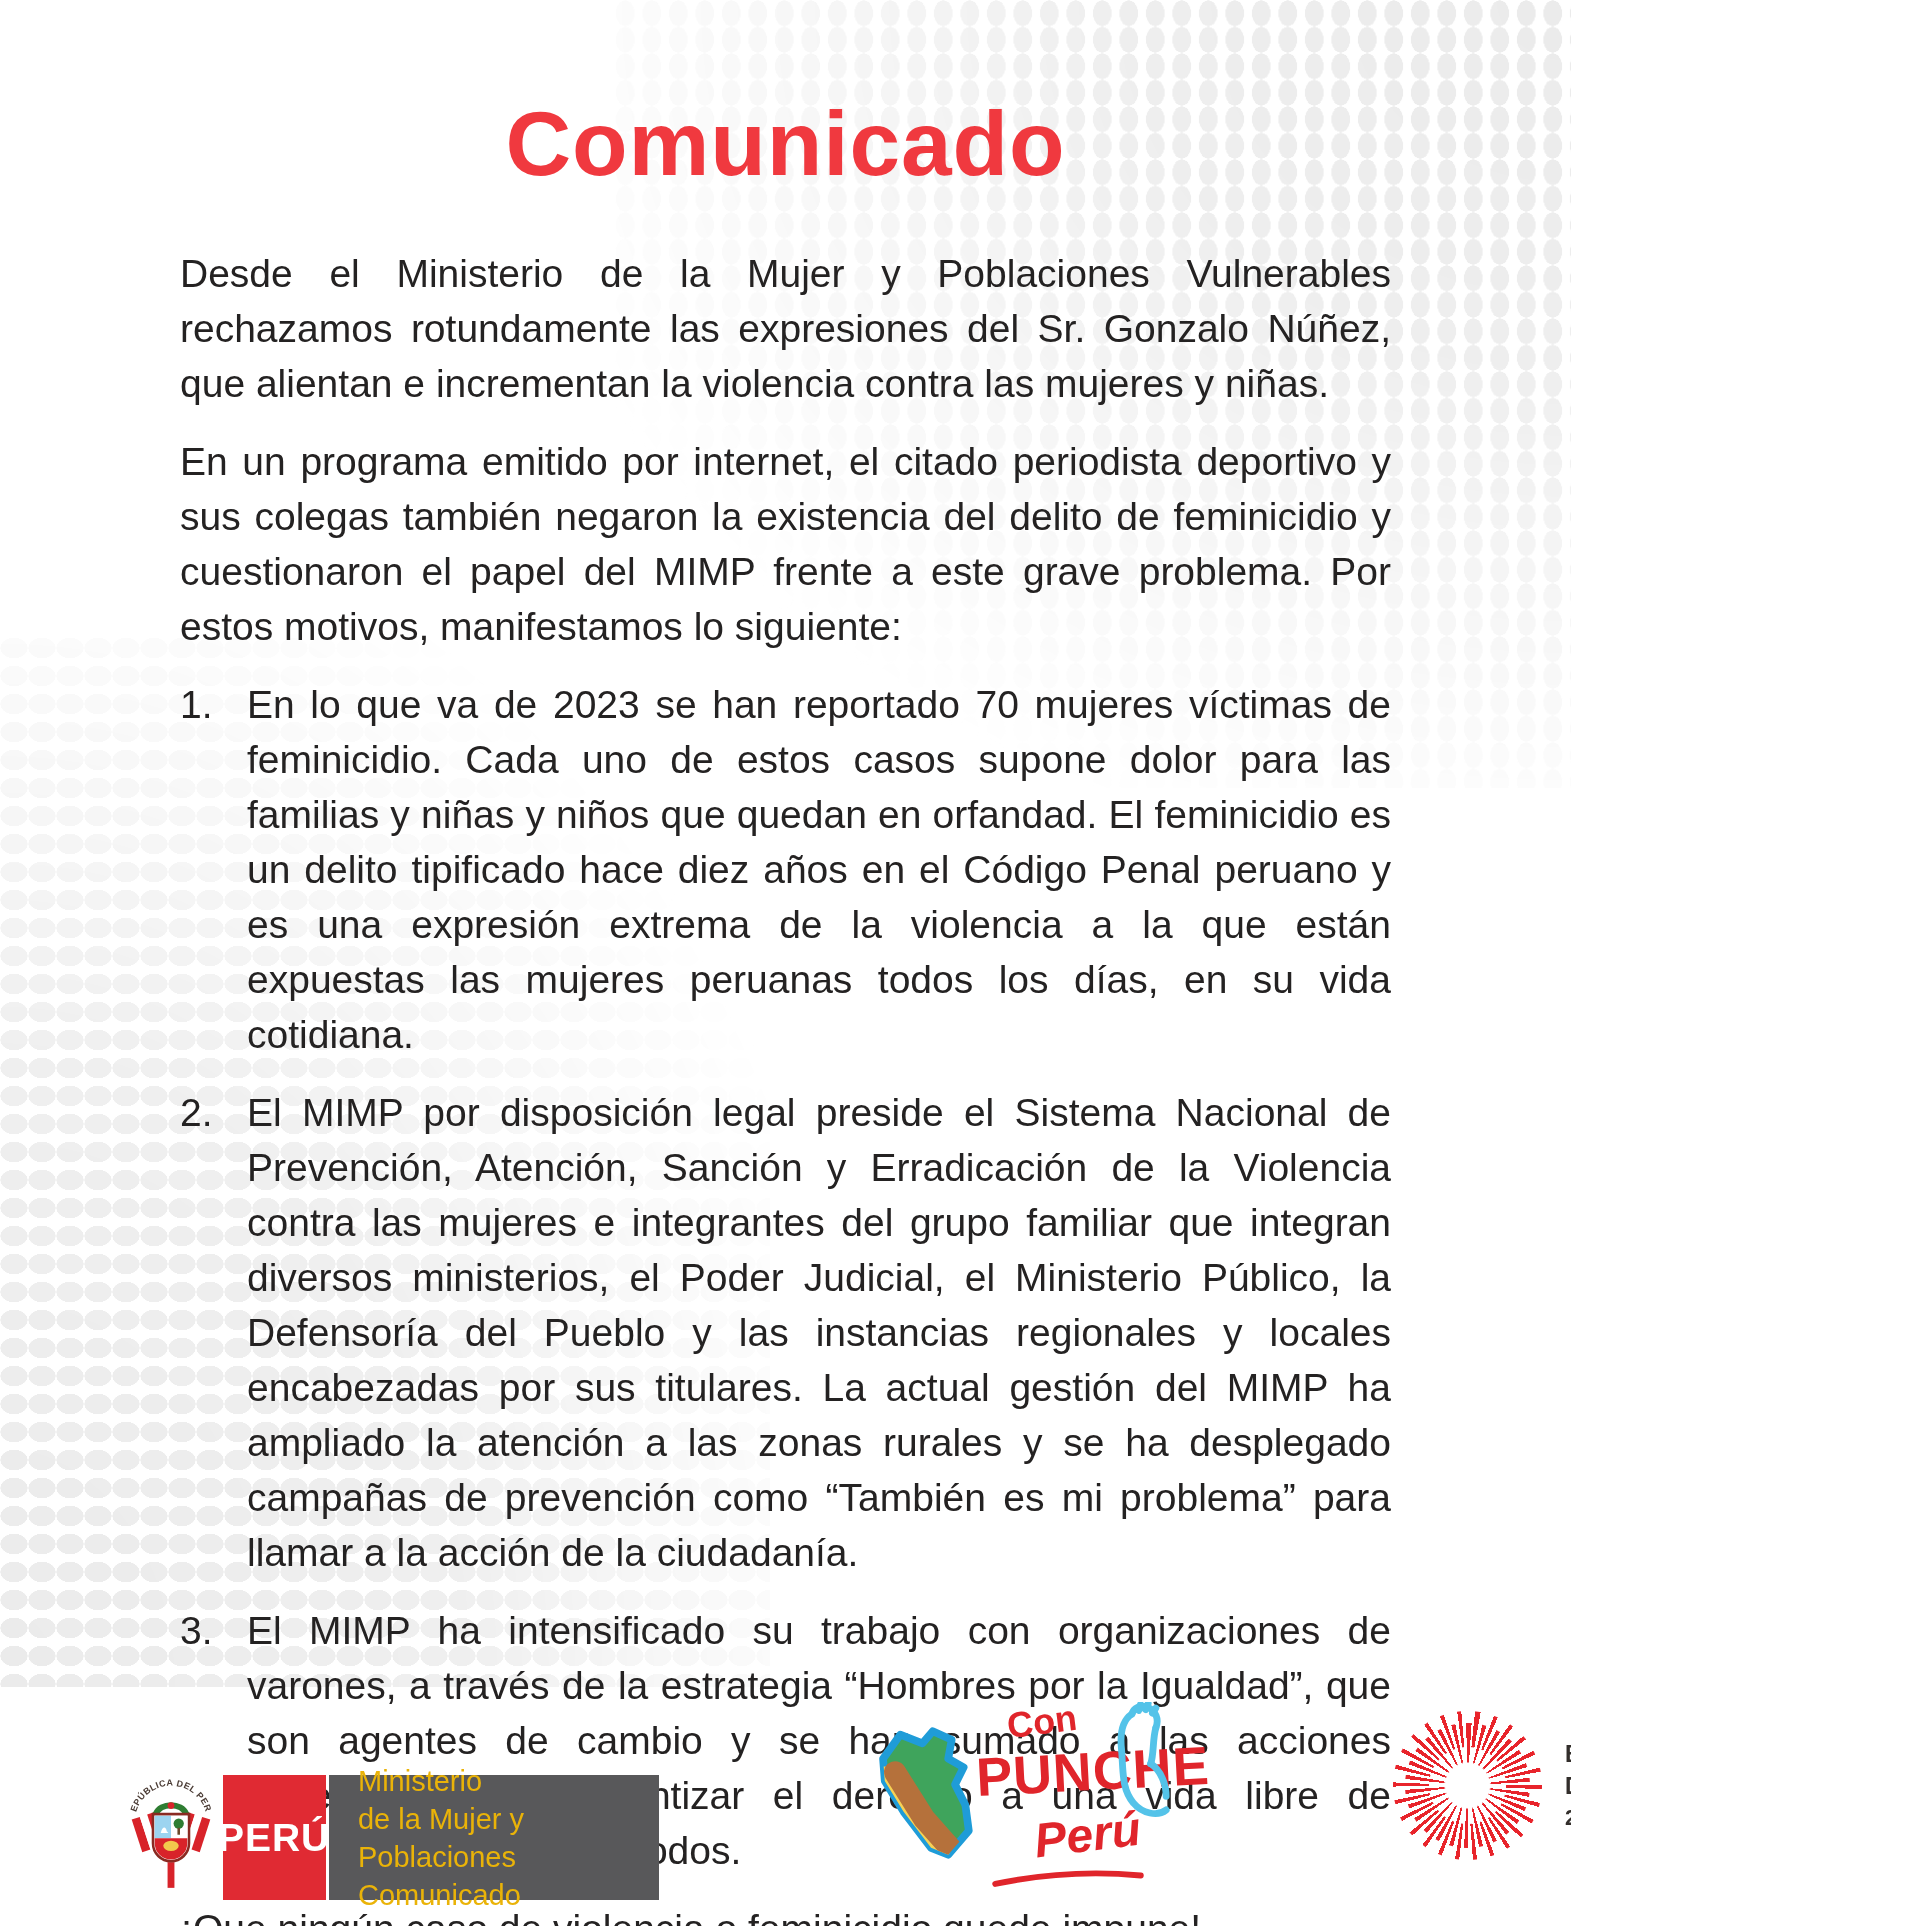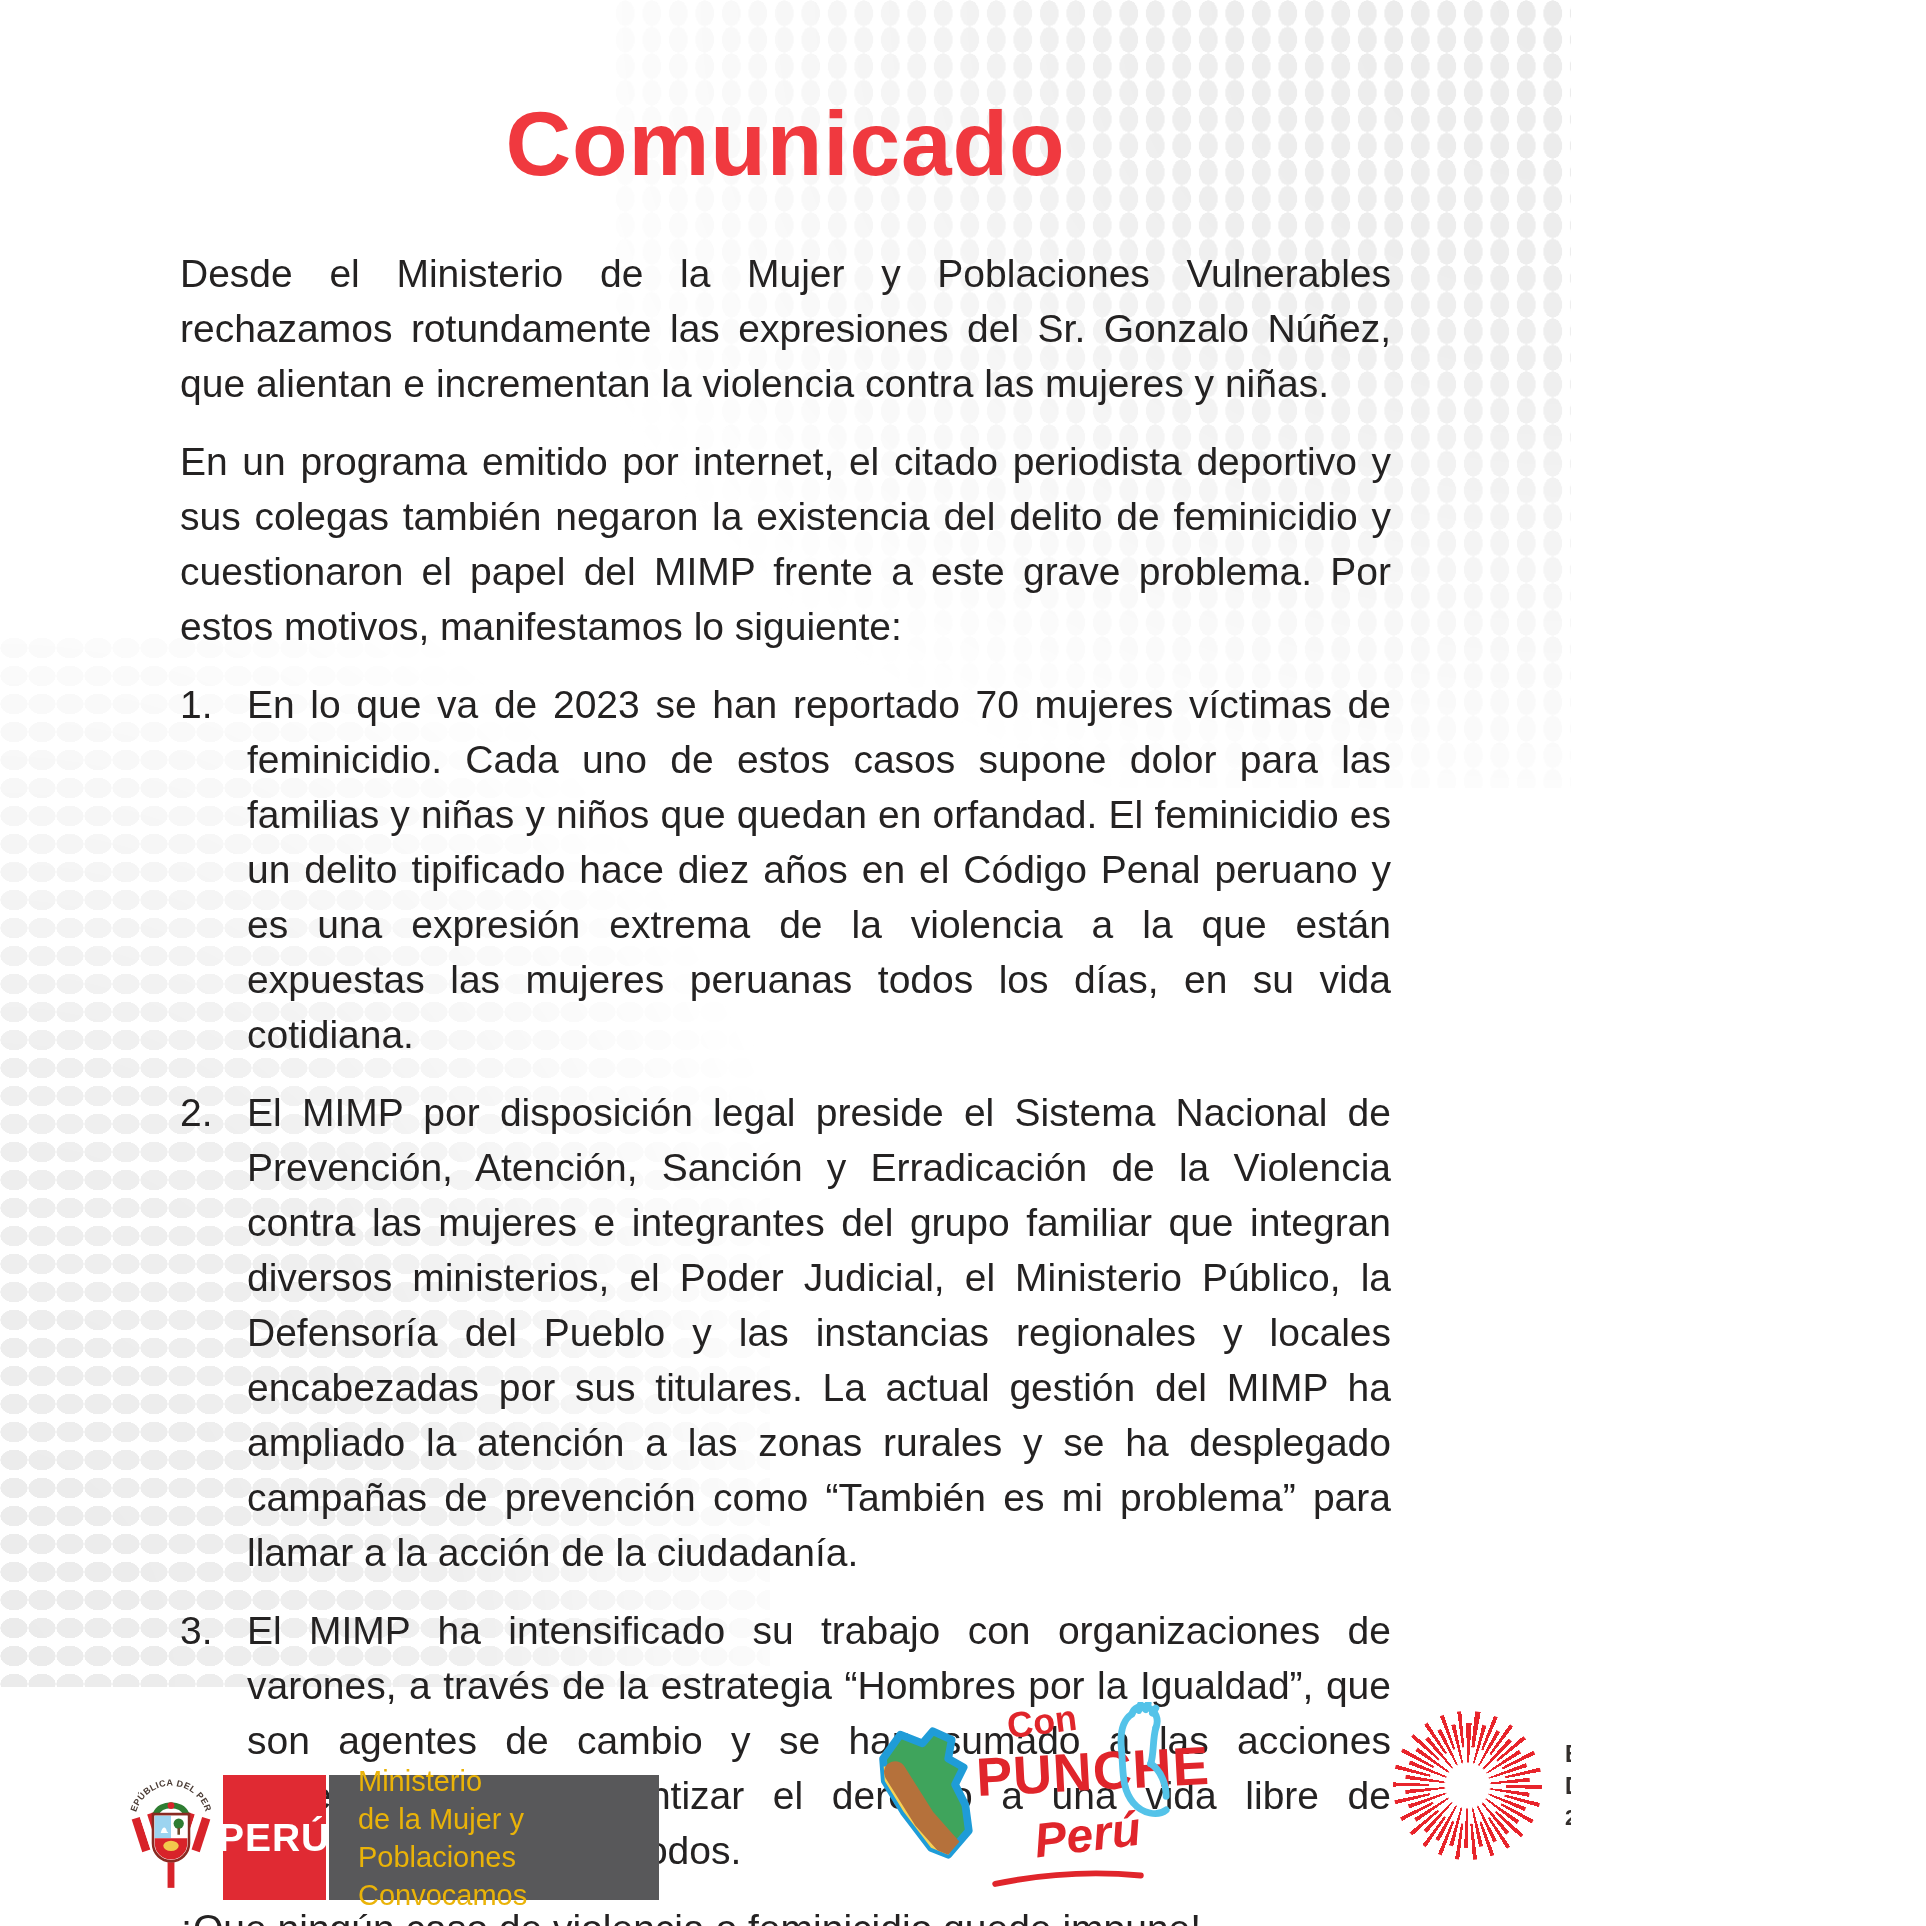--- a/index.html
+++ b/index.html
@@ -136,21 +136,21 @@
         <path d="M31,90 h38 v6 a19,19 0 0 1 -38,0 Z" fill="#D8232A"></path>
         <ellipse cx="50" cy="99" rx="9" ry="6" fill="#F2C94C"></ellipse>
       </g>
     </svg>
     <div class="peru-red">
       <span>PERÚ</span>
     </div>
     <div class="ministry">
       <div>Ministerio</div>
       <div>de la Mujer y</div>
-      <div>Poblaciones Convocamos</div>
+      <div>Poblaciones Comunicado</div>
     </div>
   </div>
 
   <div class="footer-center">
     <svg class="fc-abs" style="left:3.4px;top:22px;" width="115" height="144" viewBox="0 0 134 168">
       <defs>
         <clipPath id="mapclip">
           <path d="M28,44 L48,16 L74,26 L86,12 L108,22 L104,44 L122,54 L112,74 L124,98 L128,128 L104,156 L84,148 L52,106 L30,70 Z"></path>
         </clipPath>
       </defs>

